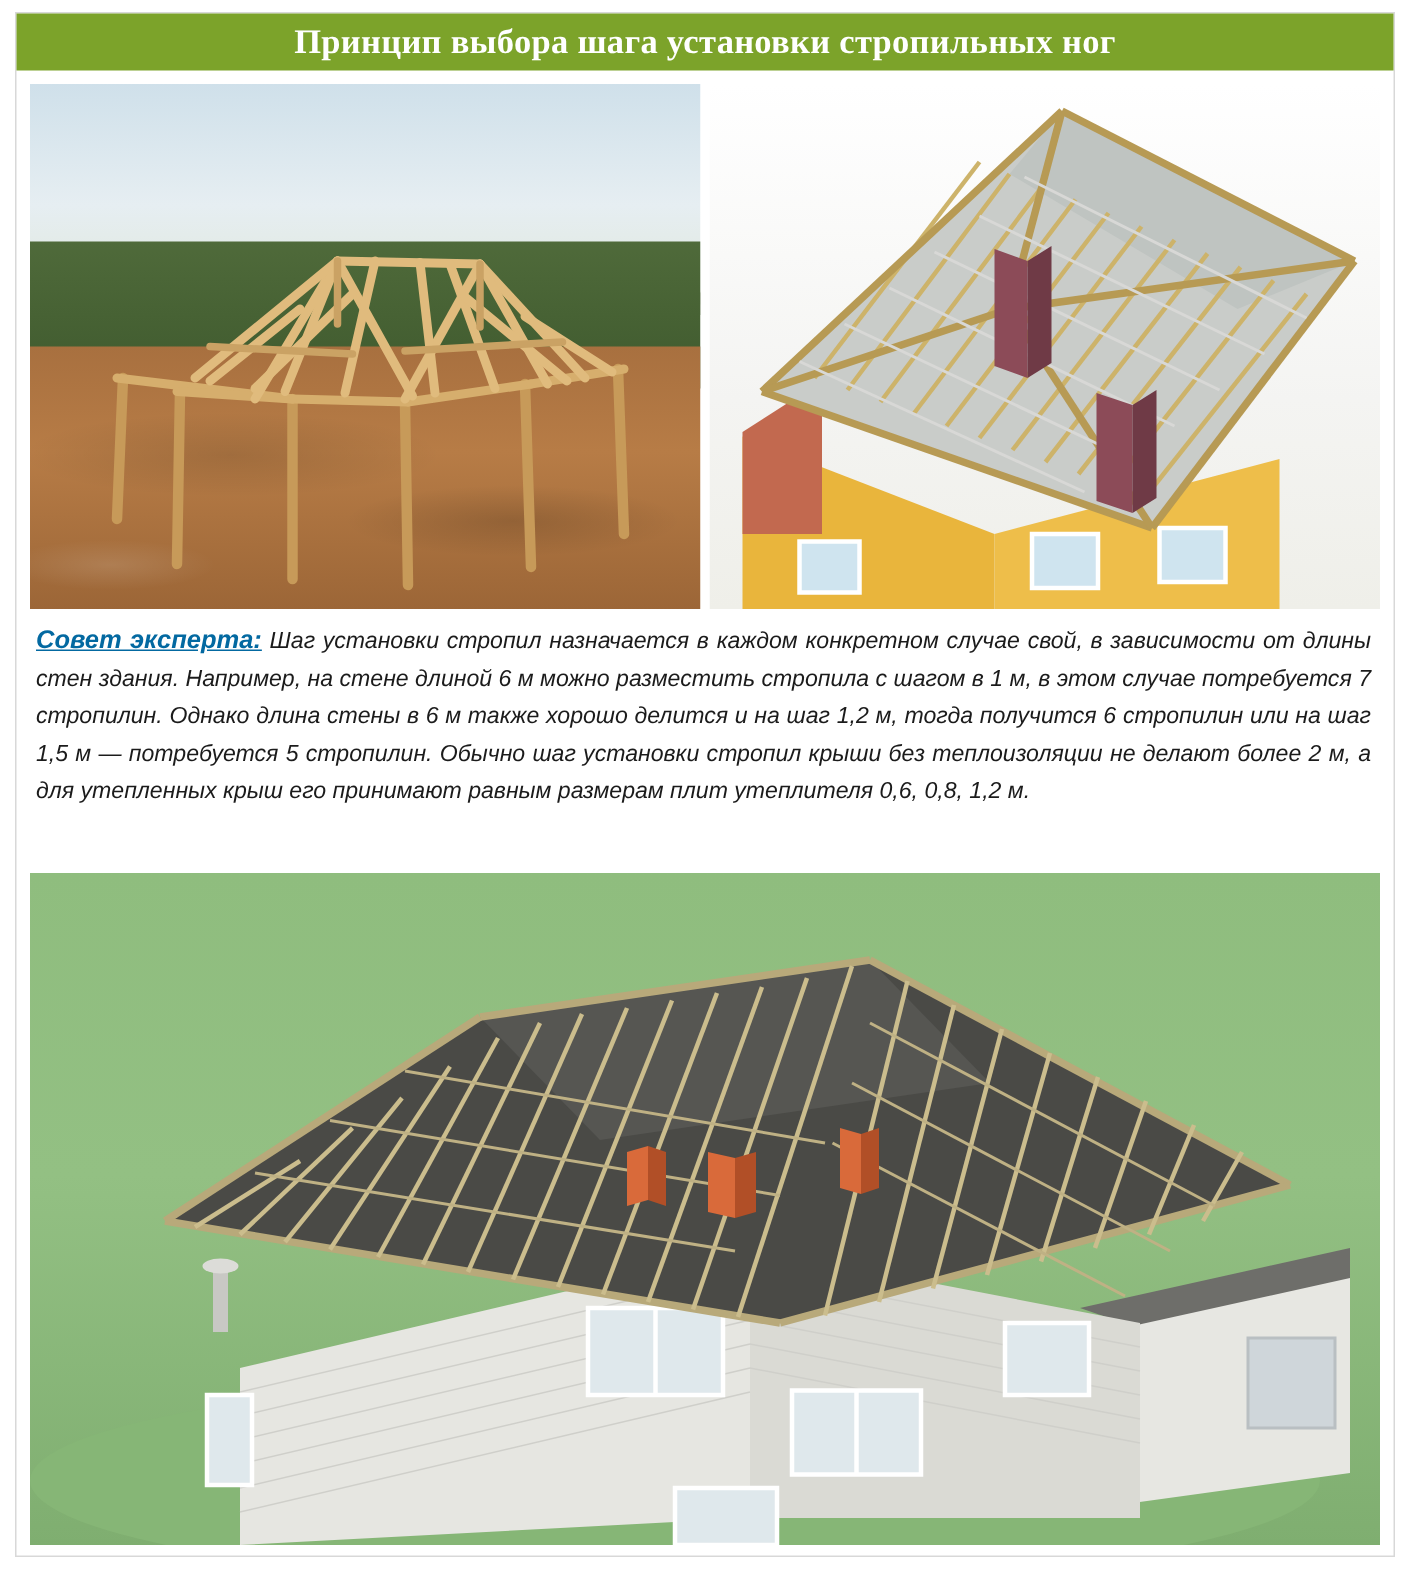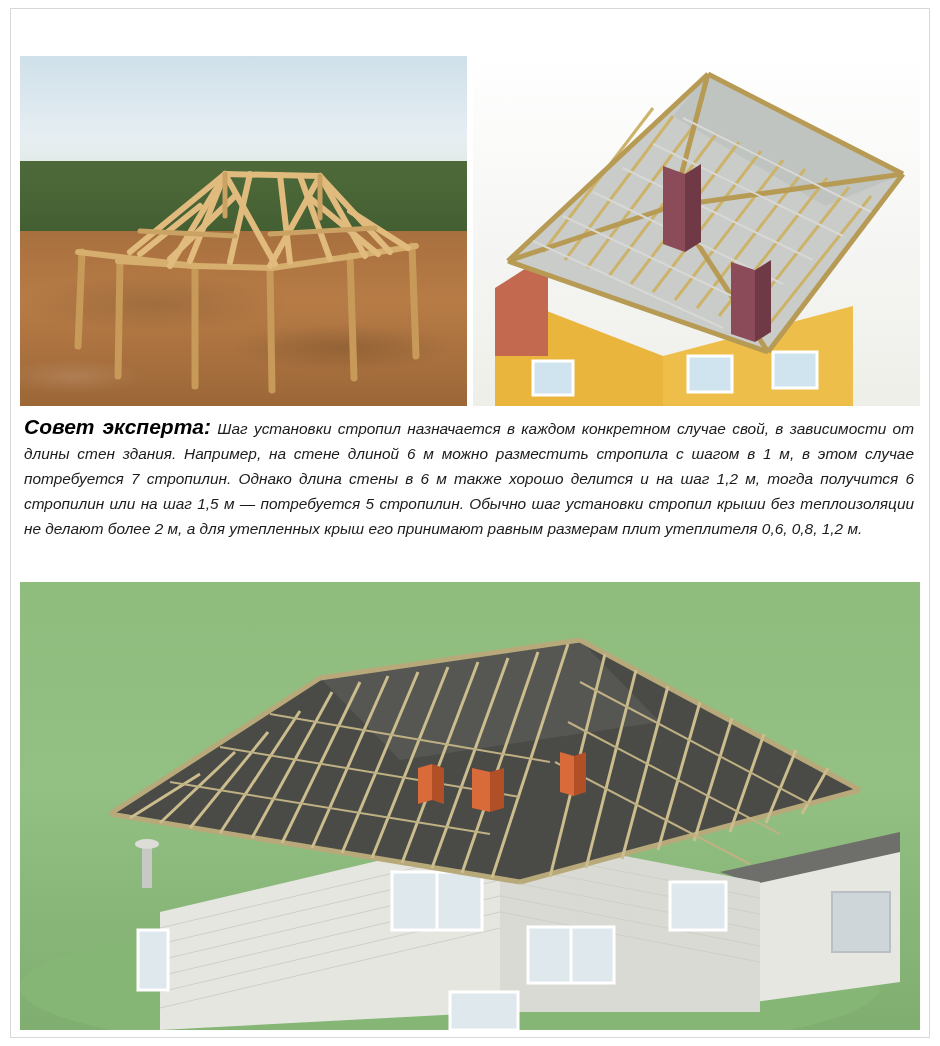--- a/index.html
+++ b/index.html
@@ -120,22 +120,23 @@
     font-size: 15.4px;
     line-height: 25px;
     color: #1b1b1b;
     font-style: italic;
     text-align: justify;
   }
   .tip-label {
     font-family: "Liberation Sans", sans-serif;
     font-weight: bold;
     font-style: italic;
-    font-size: 21px;
-    color: #000000;
+    font-size: 17px;
+    color: #0369a1;
+    text-decoration: underline;
   }
 
   
   .render {
     position: absolute;
     left: 20px;
     top: 582px;
     width: 900px;
     height: 448px;
     overflow: hidden;
@@ -146,20 +147,23 @@
     background: linear-gradient(#8fbd7e 0%, #93c083 45%, #7fae70 100%);
   }
   .rn-svg { position: absolute; left: 0; top: 0; width: 100%; height: 100%; }
 </style>
 </head>
 <body>
 
 <div class="page">
   <div class="frame"></div>
 
+  <div class="title-bar">
+    <div class="title-text">Принцип выбора шага установки стропильных ног</div>
+  </div>
 
   <div class="photo-row">
 
     <div class="photo photo-left">
       <div class="ph1-sky"></div>
       <div class="ph1-hills"></div>
       <div class="ph1-trees"></div>
       <div class="ph1-ground"></div>
       <div class="ph1-dirt-patch"></div>
       <svg class="ph1-frame" viewBox="0 0 447 350" preserveAspectRatio="none">

